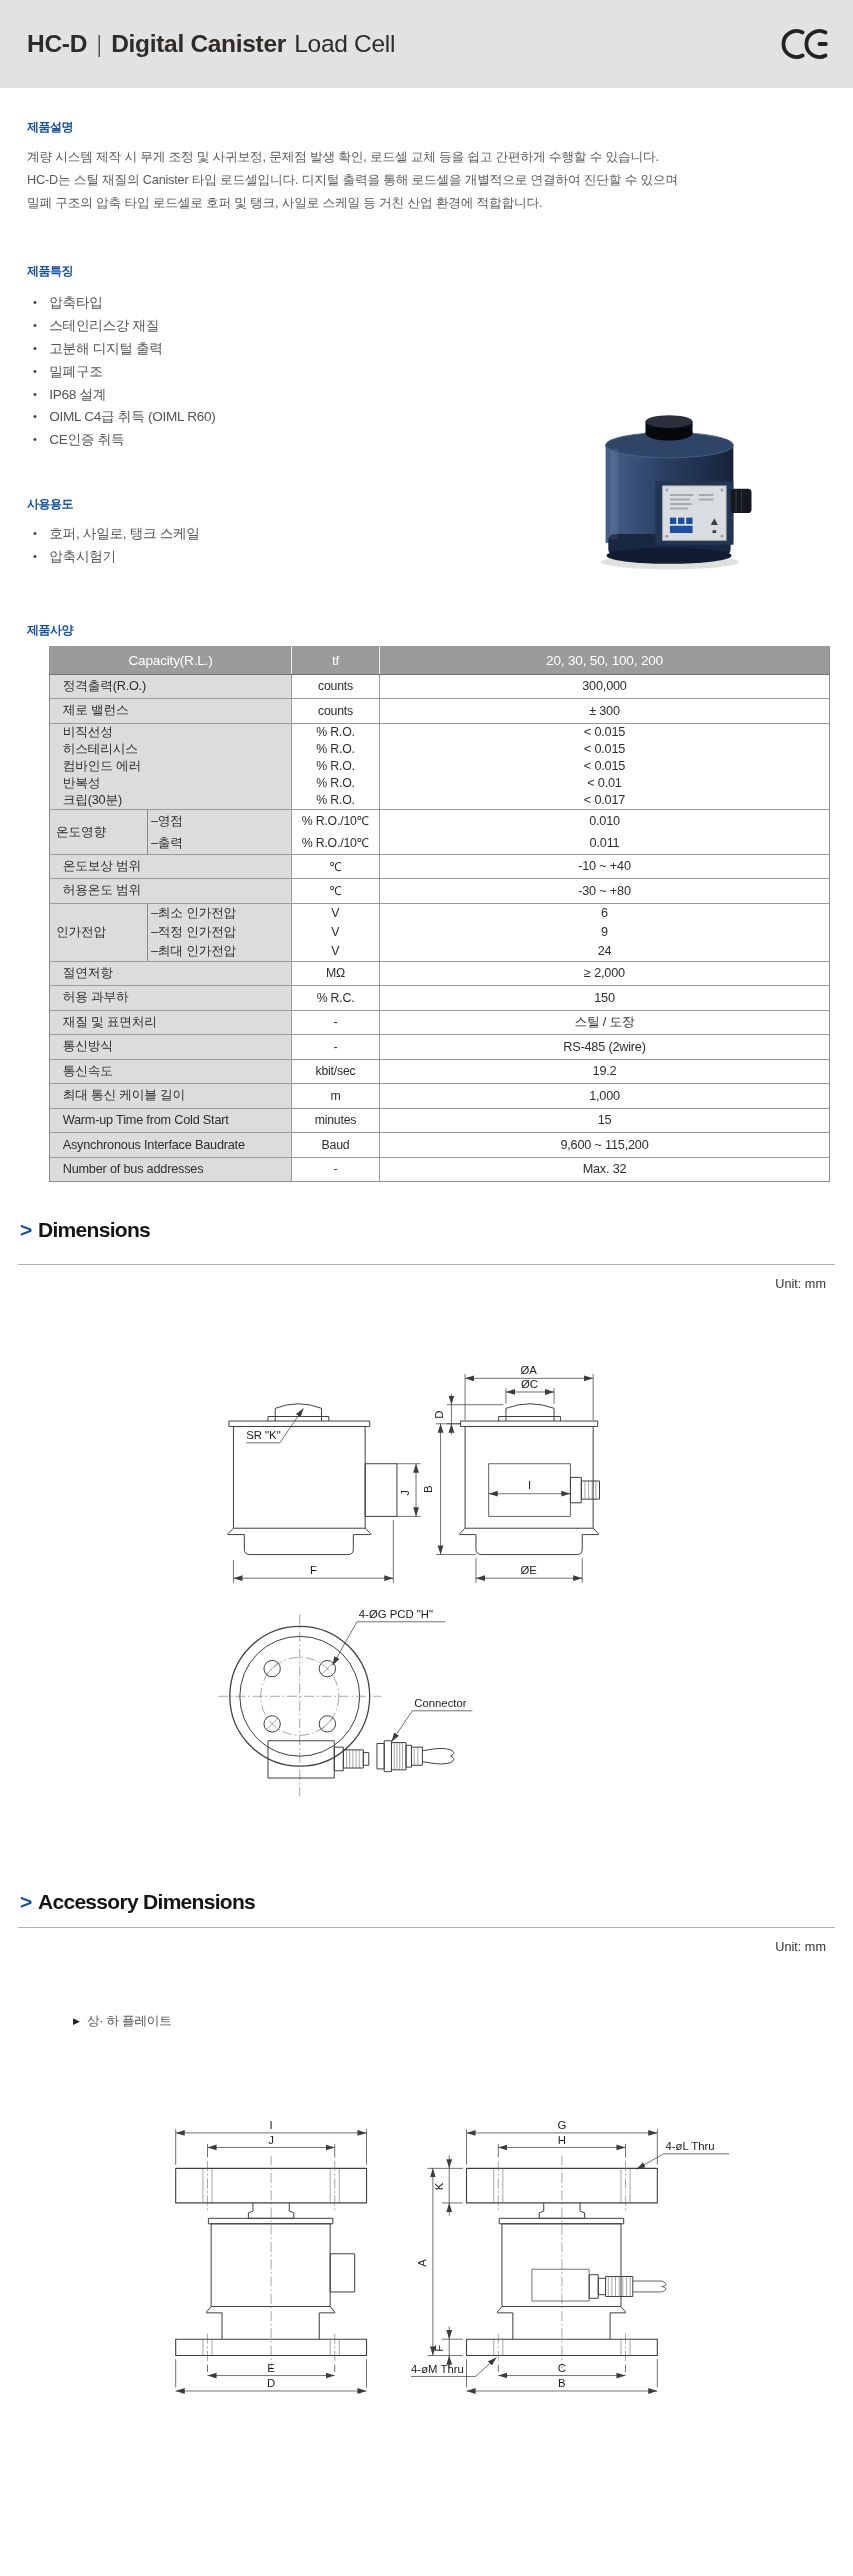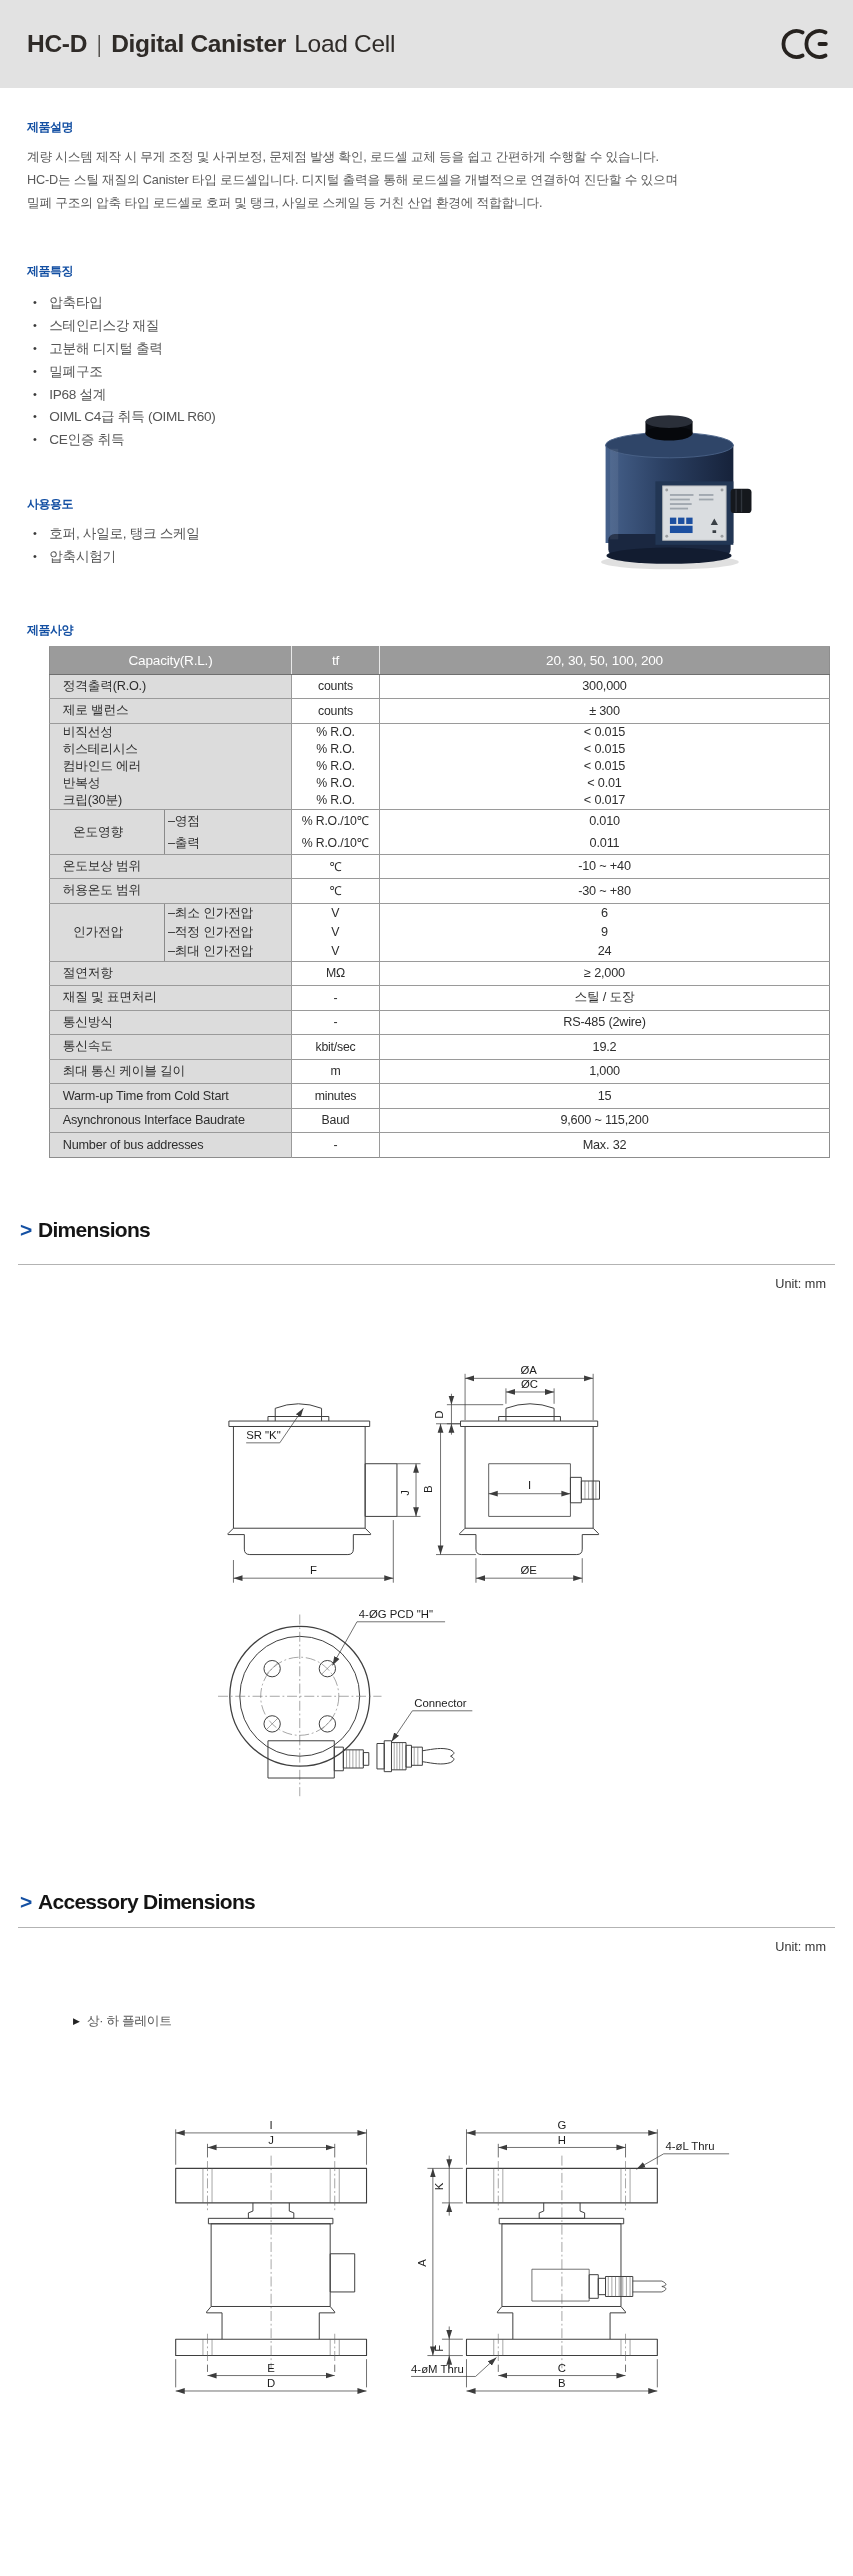--- a/index.html
+++ b/index.html
@@ -28,21 +28,21 @@
   .spec-table th:last-child{border-right:none;}
   .spec-table tr{border-top:0.9px solid #9a9a9a;}
   .spec-table td{padding:0;vertical-align:middle;}
   .spec-table td.lab{background:#dcdcdc;border-right:0.9px solid #9a9a9a;padding-left:12.7px;text-align:left;}
   .spec-table td.unit{border-right:0.9px solid #9a9a9a;text-align:center;font-size:12.3px;}
   .spec-table td.val{text-align:center;}
   .spec-table tr.l5 td>div{line-height:17px;}
   .spec-table tr.l2 td>div{line-height:22px;}
   .spec-table tr.l3 td>div{line-height:19px;}
   .spec-table td.split{display:flex;align-items:stretch;padding:0;height:100%;}
-  .spec-table .mainlab{width:91px;padding-left:23px;display:flex;align-items:center;}
+  .spec-table .mainlab{width:91px;padding-left:6px;display:flex;align-items:center;}
   .spec-table .subcol{flex:1;border-left:0.9px solid #8a8a8a;display:flex;flex-direction:column;
                       justify-content:space-between;padding-left:3px;}
   
   .big-head{position:absolute;left:20px;font-size:21px;font-weight:bold;color:#141414;letter-spacing:-0.7px;}
   .big-head .arr{color:#1450a3;margin-right:6.4px;}
   .rule{position:absolute;left:18px;width:817px;height:0;border-top:0.9px solid #b3b3b3;}
   .unitnote{position:absolute;left:690px;width:136px;text-align:right;font-size:12.7px;color:#333;}
   .plate-note{position:absolute;left:73px;font-size:12.7px;color:#555;letter-spacing:-0.3px;}
   .plate-note .mk{color:#222;font-size:9px;margin-right:7.3px;vertical-align:0.9px;}
   
@@ -235,20 +235,25 @@
           <td class="val">
             <div>6</div>
             <div>9</div>
             <div>24</div>
           </td>
         </tr>
         <tr style="height: 24.5px;">
           <td class="lab">절연저항</td>
           <td class="unit">MΩ</td>
           <td class="val">≥ 2,000</td>
+        </tr>
+        <tr style="height: 24.5px;">
+          <td class="lab">허용 과부하</td>
+          <td class="unit">% R.C.</td>
+          <td class="val">150</td>
         </tr>
         <tr style="height: 24.5px;">
           <td class="lab">재질 및 표면처리</td>
           <td class="unit">-</td>
           <td class="val">스틸 / 도장</td>
         </tr>
         <tr style="height: 24.5px;">
           <td class="lab">통신방식</td>
           <td class="unit">-</td>
           <td class="val">RS-485 (2wire)</td>

